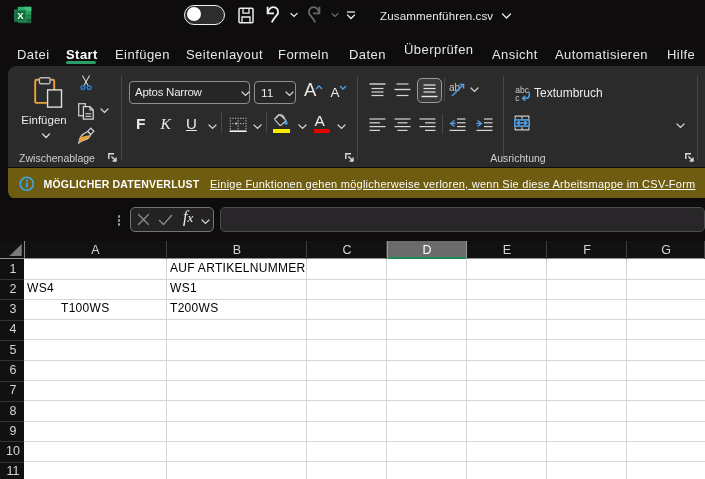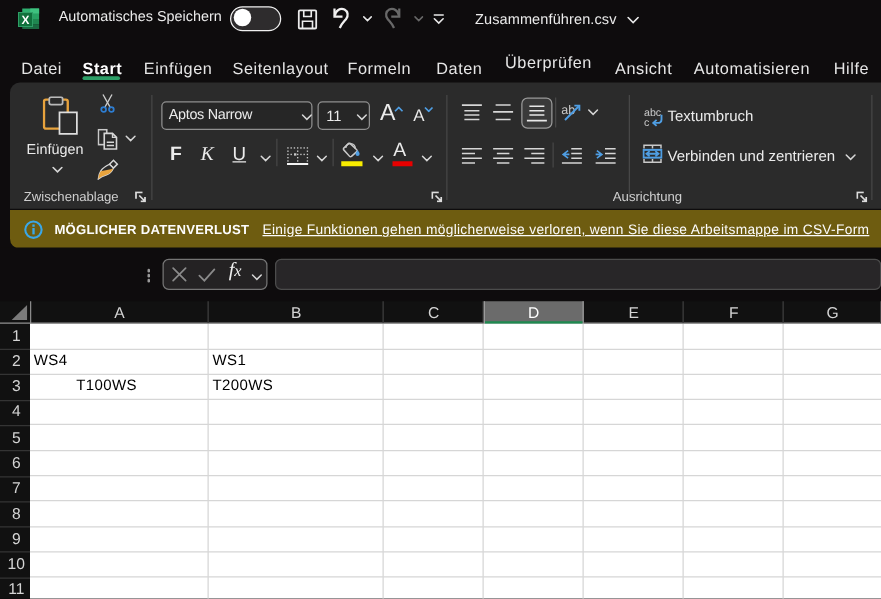--- a/index.html
+++ b/index.html
@@ -17,21 +17,20 @@
 
   <svg class="abs" style="left:14px;top:6px;" width="18" height="18" viewBox="0 0 18 18">
     <rect x="3.8" y="0.8" width="13.5" height="4.2" fill="#2fb070"></rect>
     <rect x="10.2" y="0.8" width="7.1" height="4.2" fill="#3ec27f"></rect>
     <rect x="3.8" y="5" width="13.5" height="4.2" fill="#28a263"></rect>
     <rect x="3.8" y="9.2" width="13.5" height="4.1" fill="#1f8750"></rect>
     <rect x="3.8" y="13.3" width="13.5" height="3.9" fill="#1a6a41"></rect>
     <rect x="0.8" y="4" width="11.2" height="11.2" fill="#10713c" stroke="#2e9e66" stroke-width="0.8"></rect>
     <text x="6.4" y="13" font-size="9.5" font-weight="bold" fill="#fff" text-anchor="middle" font-family="Liberation Sans">X</text>
   </svg>
-  <div class="abs ltxt" style="left:47px;top:8px;font-size:11.5px;">Automatisches Speichern</div>
 
   <div class="abs" style="left:184px;top:4.5px;width:41px;height:20px;border:1.5px solid #f0f0f0;border-radius:10px;background:#2e2c2d;">
     <div class="abs" style="left:2px;top:1.5px;width:14px;height:14px;border-radius:50%;background:#ffffff;"></div>
   </div>
 
   <svg class="abs" style="left:237.5px;top:7px;" width="16" height="17" viewBox="0 0 16 17">
     <rect x="1" y="1.3" width="14" height="14.5" rx="1" fill="none" stroke="#ececec" stroke-width="1.5"></rect>
     <path d="M5 1.5 V6.2 H11 V1.5" fill="none" stroke="#ececec" stroke-width="1.3"></path>
     <path d="M4 15.8 V10 H12 V15.8" fill="none" stroke="#ececec" stroke-width="1.3"></path>
   </svg>
@@ -280,21 +279,20 @@
   <div class="abs ltxt" style="left:526px;top:20px;font-size:12px;">Textumbruch</div>
 
   <svg class="abs" style="left:505.5px;top:49px;" width="16" height="16" viewBox="0 0 16 16">
     <path d="M1.2 3.8 V1.2 H14.8 V3.8" fill="none" stroke="#c9c9c9" stroke-width="1.2"></path>
     <line x1="8" y1="1.2" x2="8" y2="3.8" stroke="#c9c9c9" stroke-width="1.2"></line>
     <path d="M1.2 12.2 V14.8 H14.8 V12.2" fill="none" stroke="#c9c9c9" stroke-width="1.2"></path>
     <line x1="8" y1="12.2" x2="8" y2="14.8" stroke="#c9c9c9" stroke-width="1.2"></line>
     <rect x="0.8" y="4.9" width="14.4" height="6.2" fill="none" stroke="#4f9ee3" stroke-width="1.6"></rect>
     <path d="M3.4 8 H12.6 M5.7 5.9 L3.2 8 L5.7 10.1 M10.3 5.9 L12.8 8 L10.3 10.1" fill="none" stroke="#4f9ee3" stroke-width="1.5"></path>
   </svg>
-  <div class="abs ltxt" style="left:526px;top:52px;font-size:12px;">Verbinden und zentrieren</div>
   <svg class="abs" style="left:668px;top:56.5px;" width="9" height="6" viewBox="0 0 9 6">
         <path d="M1 1 L4.5 4.5 L8 1" fill="none" stroke="#d6d6d6" stroke-width="1.2" stroke-linecap="round"></path>
       </svg>
   <div class="abs" style="left:440px;top:85.5px;width:140px;text-align:center;font-size:10.5px;color:#cfcfcf;">Ausrichtung</div>
   <svg class="abs" style="left:677px;top:87px;" width="9" height="9" viewBox="0 0 9 9">
     <path d="M6 0.8 H0.8 V6" fill="none" stroke="#dcdcdc" stroke-width="1.4"></path>
     <path d="M3.4 3.4 L7.6 7.6 M8 4.6 V8 H4.6" fill="none" stroke="#dcdcdc" stroke-width="1.4"></path>
   </svg>
 </div>
 
@@ -393,20 +391,21 @@
         <div class="abs" style="left:0;top:19.8px;width:681px;height:1px;background:#d6d6d6;"></div>
         <div class="abs" style="left:0;top:40.1px;width:681px;height:1px;background:#d6d6d6;"></div>
         <div class="abs" style="left:0;top:60.400000000000006px;width:681px;height:1px;background:#d6d6d6;"></div>
         <div class="abs" style="left:0;top:80.7px;width:681px;height:1px;background:#d6d6d6;"></div>
         <div class="abs" style="left:0;top:101px;width:681px;height:1px;background:#d6d6d6;"></div>
         <div class="abs" style="left:0;top:121.30000000000001px;width:681px;height:1px;background:#d6d6d6;"></div>
         <div class="abs" style="left:0;top:141.6px;width:681px;height:1px;background:#d6d6d6;"></div>
         <div class="abs" style="left:0;top:161.9px;width:681px;height:1px;background:#d6d6d6;"></div>
         <div class="abs" style="left:0;top:182.20000000000002px;width:681px;height:1px;background:#d6d6d6;"></div>
         <div class="abs" style="left:0;top:202.5px;width:681px;height:1px;background:#d6d6d6;"></div>
+        <div class="abs" style="left:146px;top:1.8px;font-size:12px;letter-spacing:0.3px;color:#000;white-space:nowrap;">AUF ARTIKELNUMMER</div>
         <div class="abs" style="left:3px;top:22.1px;font-size:12px;letter-spacing:0.3px;color:#000;white-space:nowrap;">WS4</div>
         <div class="abs" style="left:146px;top:22.1px;font-size:12px;letter-spacing:0.3px;color:#000;white-space:nowrap;">WS1</div>
         <div class="abs" style="left:3px;top:42.4px;font-size:12px;letter-spacing:0.3px;color:#000;white-space:nowrap;margin-left:34px;">T100WS</div>
         <div class="abs" style="left:146px;top:42.4px;font-size:12px;letter-spacing:0.3px;color:#000;white-space:nowrap;">T200WS</div>
       </div>
 </div>
 
 </div>
 
 </body></html>

